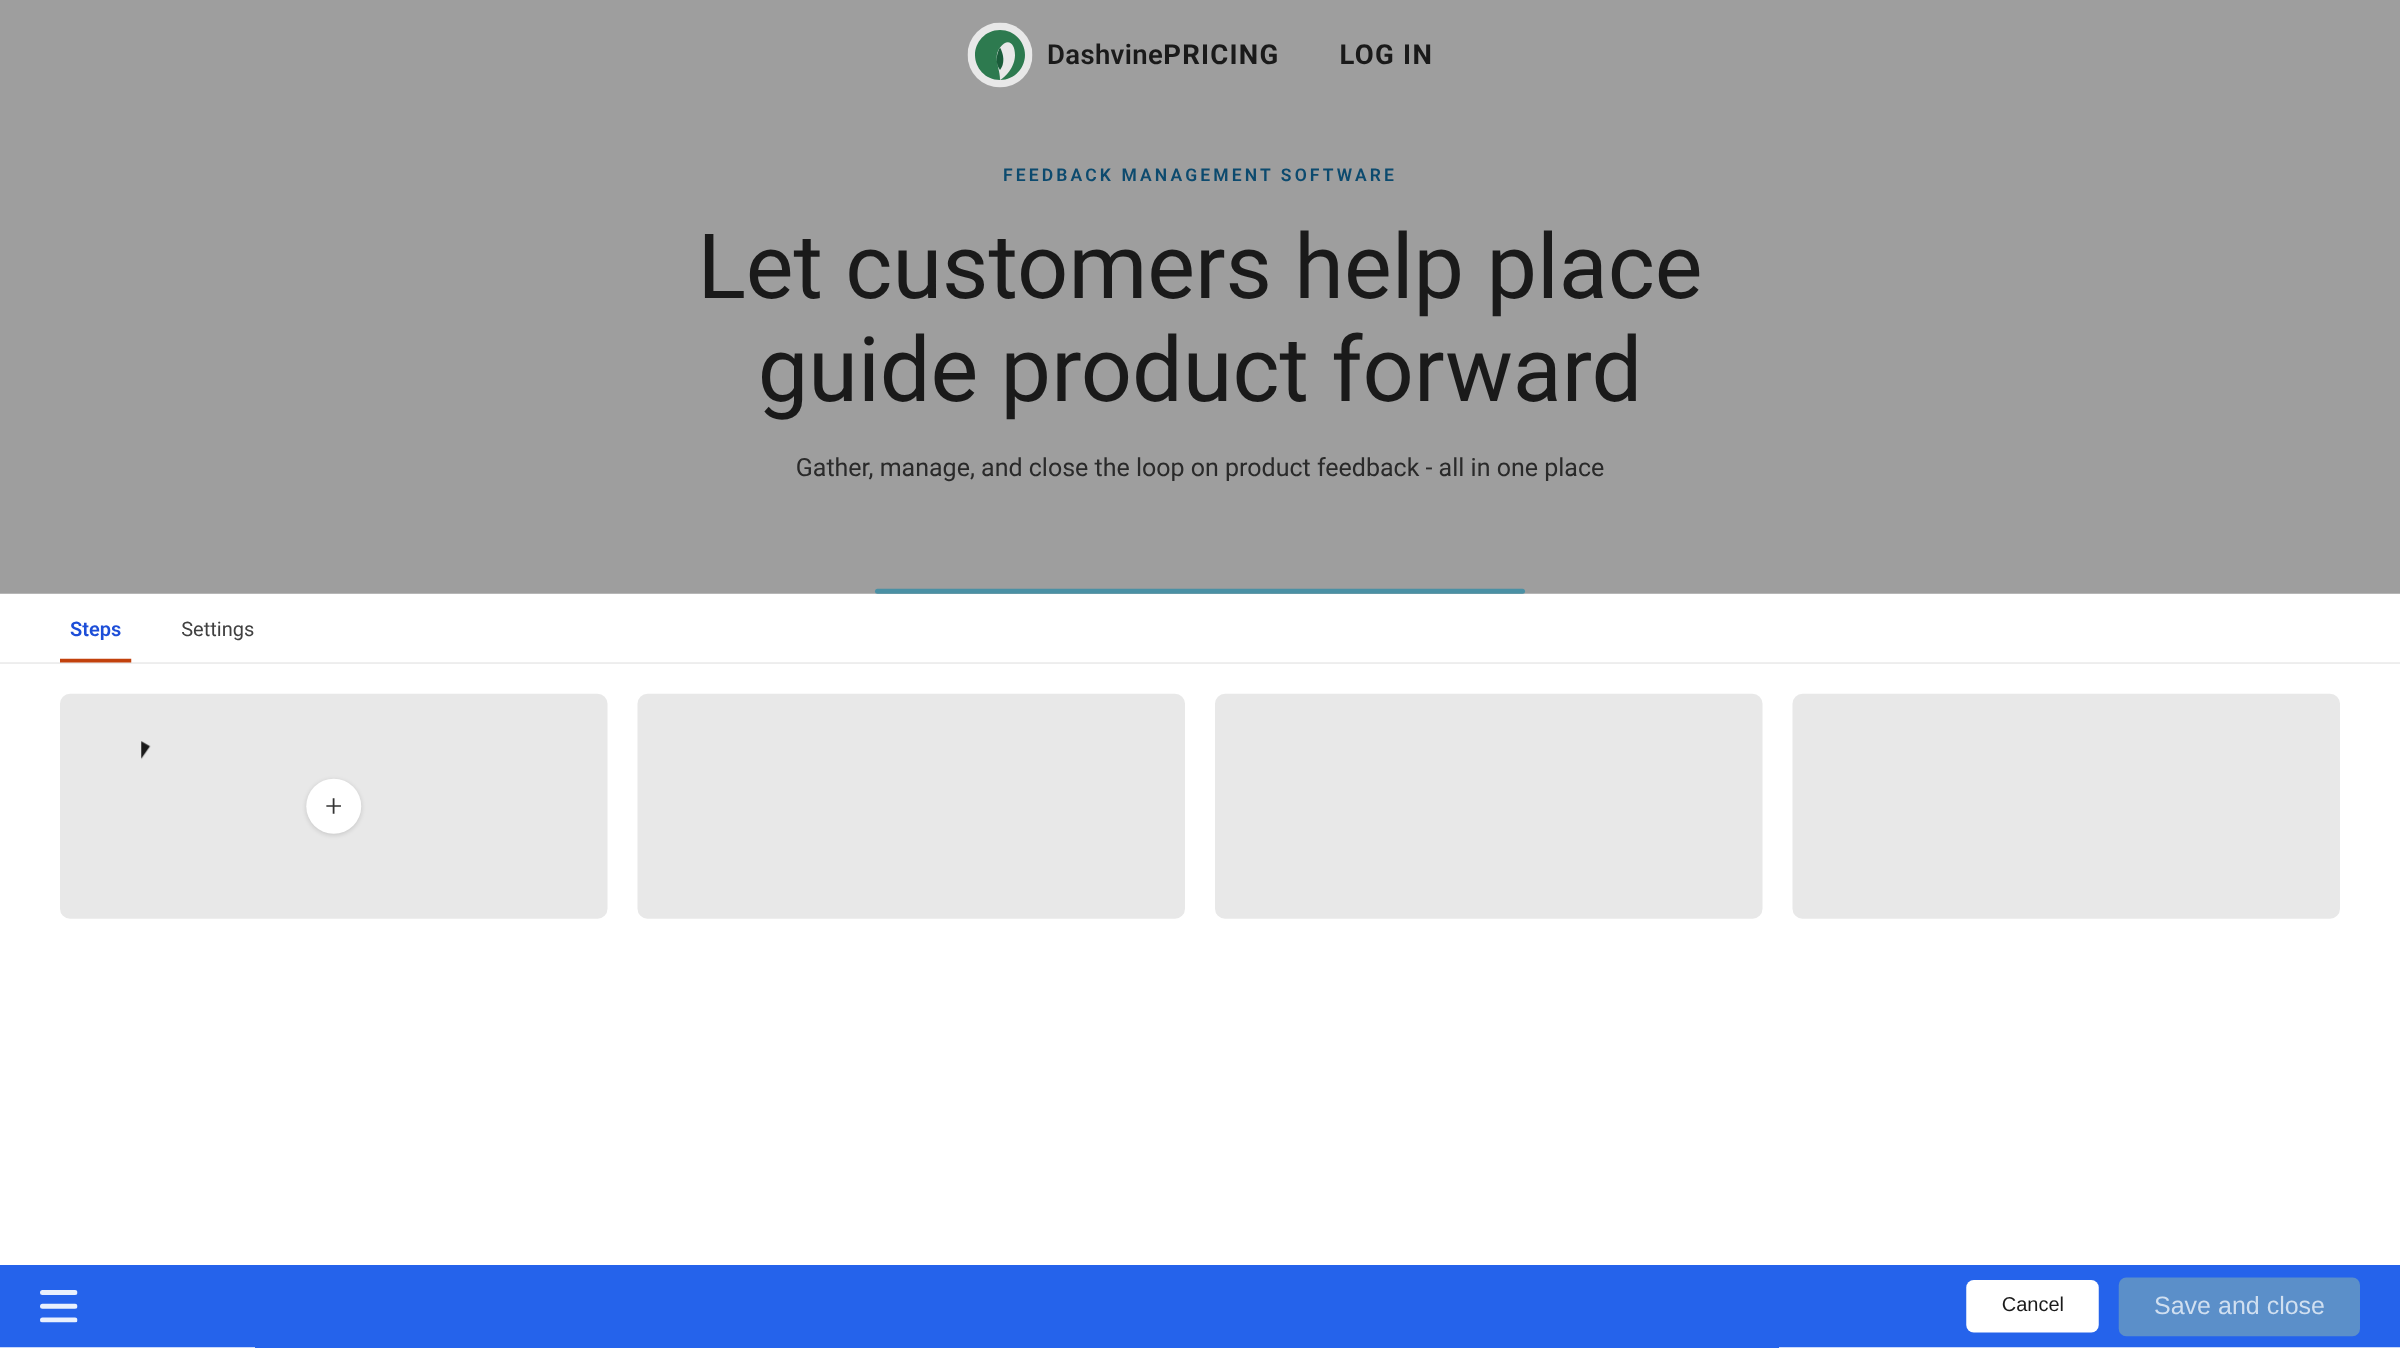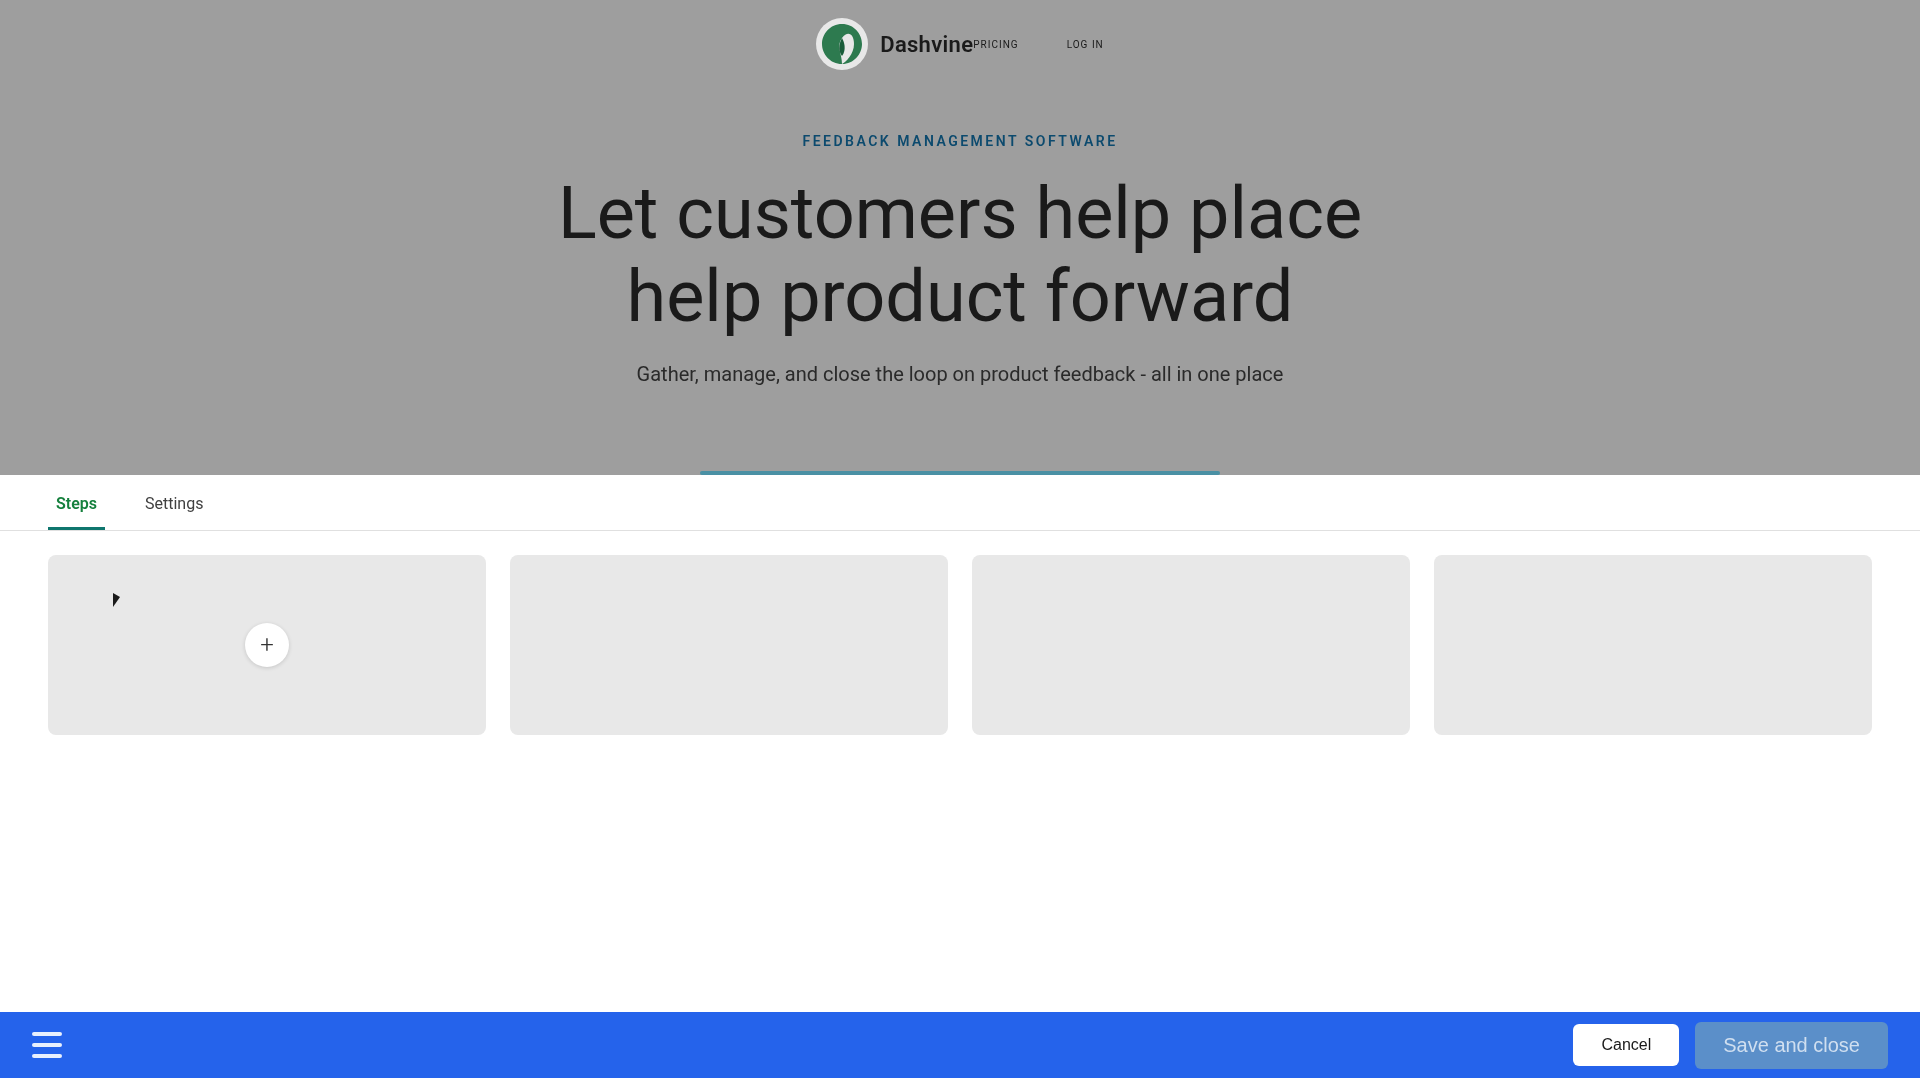--- a/index.html
+++ b/index.html
@@ -42,22 +42,22 @@
       letter-spacing: 0.3px;
     }
 
     .nav-links {
       display: flex;
       align-items: center;
       gap: 48px;
     }
 
     .nav-link {
-      font-size: 10px;
-      font-weight: 400;
+      font-size: 22px;
+      font-weight: 700;
       color: #1a1a1a;
       text-decoration: none;
       letter-spacing: 1px;
       cursor: pointer;
     }
 
     
     .hero-content {
       flex: 1;
       display: flex;
@@ -125,22 +125,22 @@
       padding: 14px 8px;
       margin-right: 32px;
       font-size: 16px;
       font-weight: 400;
       cursor: pointer;
       border-bottom: 3px solid transparent;
       color: #404040;
     }
 
     .tab.active {
-      color: #15803d;
-      border-bottom: 3px solid #0f766e;
+      color: #1d4ed8;
+      border-bottom: 3px solid #c2410c;
       font-weight: 600;
     }
 
     
     .steps-content {
       background: #fff;
       flex: 1;
       padding: 24px 48px;
       display: flex;
       gap: 24px;
@@ -257,21 +257,21 @@
     <div class="nav-links">
       <a class="nav-link">PRICING</a>
       <a class="nav-link">LOG IN</a>
     </div>
   </nav>
 
   <div class="hero-content">
     <div class="hero-tag">FEEDBACK MANAGEMENT SOFTWARE</div>
     <h1 class="hero-title">
       <span>Let customers help place</span><br>
-      <span>help product forward</span>
+      <span>guide product forward</span>
     </h1>
     <p class="hero-subtitle">Gather, manage, and close the loop on product feedback - all in one place</p>
   </div>
 
   <div class="hero-bottom-bar">
     <div class="progress-bar"></div>
   </div>
 </div>
 
 <div class="tabs-section">

